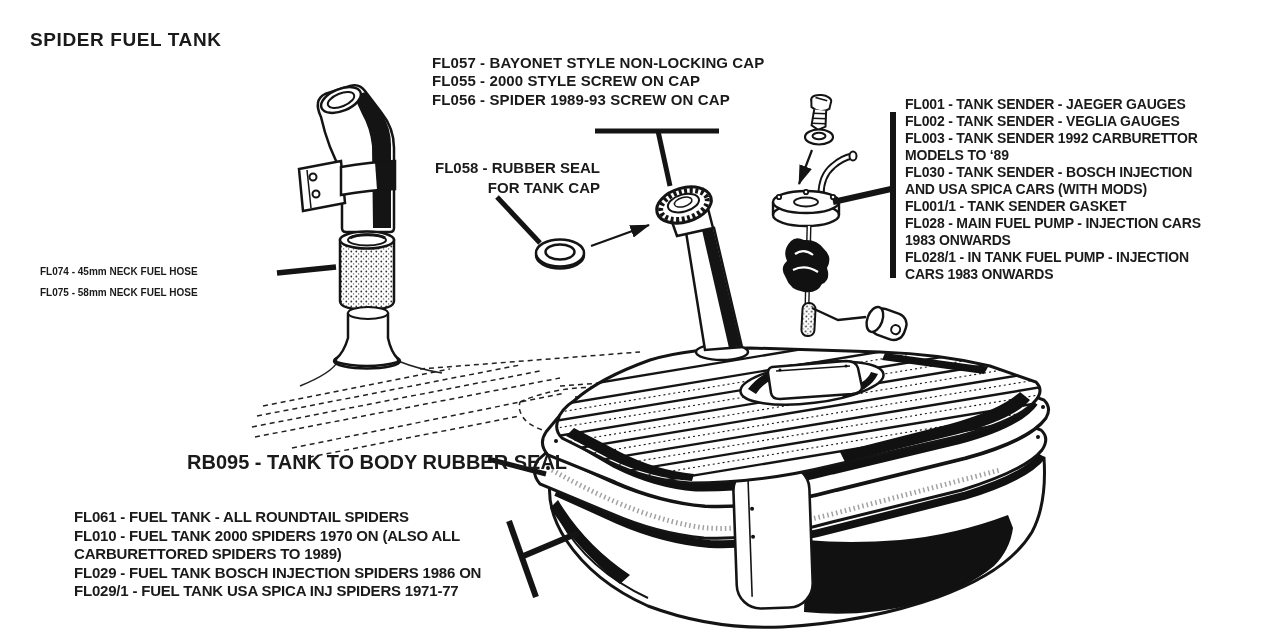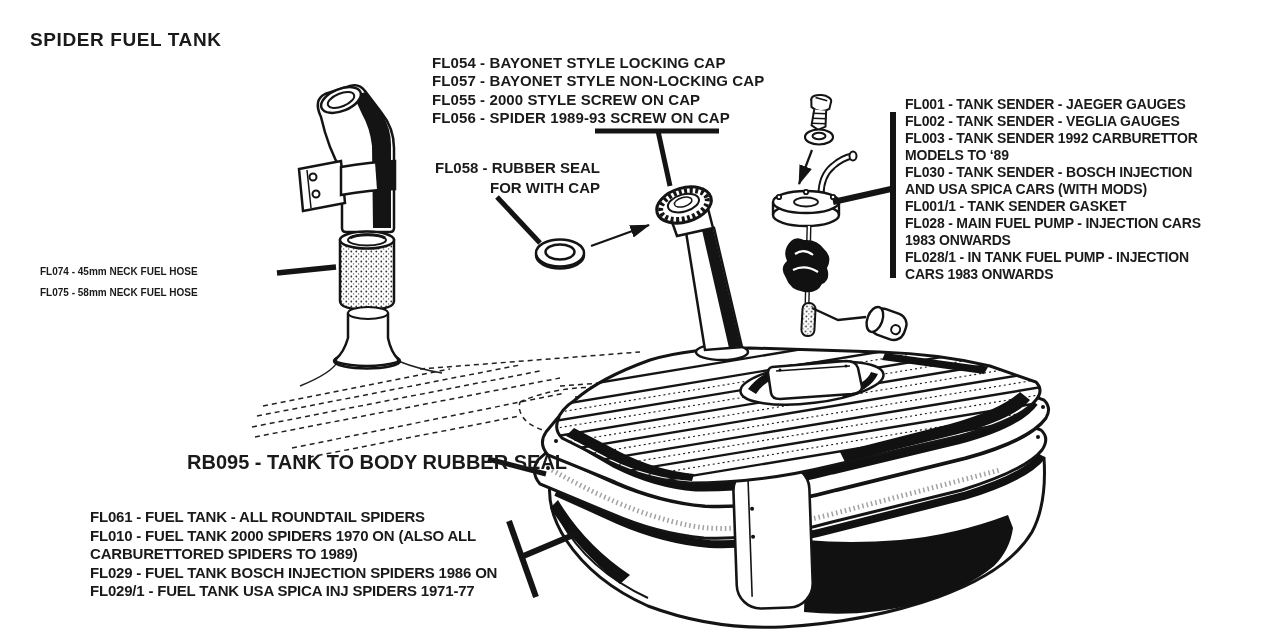--- a/index.html
+++ b/index.html
@@ -9,21 +9,21 @@
   }
   .stage svg{position:absolute;left:0;top:0;}
   .lbl{position:absolute;font-weight:700;white-space:nowrap;}
   .lbl div{white-space:nowrap;}
   .title   {left:30px;  top:29px;  font-size:19px; letter-spacing:.6px;}
   .caps    {left:432px; top:54px;  font-size:15px; line-height:18.4px; letter-spacing:.1px;}
   .fl058   {left:435px; top:158px; font-size:15px; line-height:20px;text-align:right;}
   .hoses   {left:40px;  top:262px; font-size:10px; line-height:20.5px;}
   .senders {left:905px; top:96px;  font-size:14px; line-height:17px; letter-spacing:-.2px;}
   .rb095   {left:187px; top:451px; font-size:20px;}
-  .tanks   {left:90px;  top:508px; font-size:15px; line-height:18.6px; letter-spacing:-.2px;}
+  .tanks   {left:74px;  top:508px; font-size:15px; line-height:18.6px; letter-spacing:-.2px;}
 </style>
 </head>
 <body>
 
 <div class="stage">
 
   <svg width="1280" height="638" viewBox="0 0 1280 638">
     <defs>
       <marker id="ah" markerWidth="11" markerHeight="8" refX="8.5" refY="3" orient="auto" markerUnits="strokeWidth">
         <path d="M0,0 L9,3 L0,6 Z" fill="#141414"></path>
@@ -223,29 +223,28 @@
       <path stroke-width="6" d="M891,189 L833,202"></path>
       <path stroke-width="5" d="M488,459 L546,474"></path>
       <path stroke-width="6" d="M509,521 L536,597"></path>
       <path stroke-width="6" d="M521,557 L578,533"></path>
     </g>
   </svg>
 
   <div class="lbl title">SPIDER FUEL TANK</div>
 
   <div class="lbl caps">
-    <div>FL054 - BAYONET STYLE LOCKING CAP</div>
     <div>FL057 - BAYONET STYLE NON-LOCKING CAP</div>
     <div>FL055 - 2000 STYLE SCREW ON CAP</div>
     <div>FL056 - SPIDER 1989-93 SCREW ON CAP</div>
   </div>
 
   <div class="lbl fl058">
     <div>FL058 - RUBBER SEAL</div>
-    <div>FOR WITH CAP</div>
+    <div>FOR TANK CAP</div>
   </div>
 
   <div class="lbl hoses">
     <div>FL074 - 45mm NECK FUEL HOSE</div>
     <div>FL075 - 58mm NECK FUEL HOSE</div>
   </div>
 
   <div class="lbl senders">
     <div>FL001 - TANK SENDER - JAEGER GAUGES</div>
     <div>FL002 - TANK SENDER - VEGLIA GAUGES</div>

